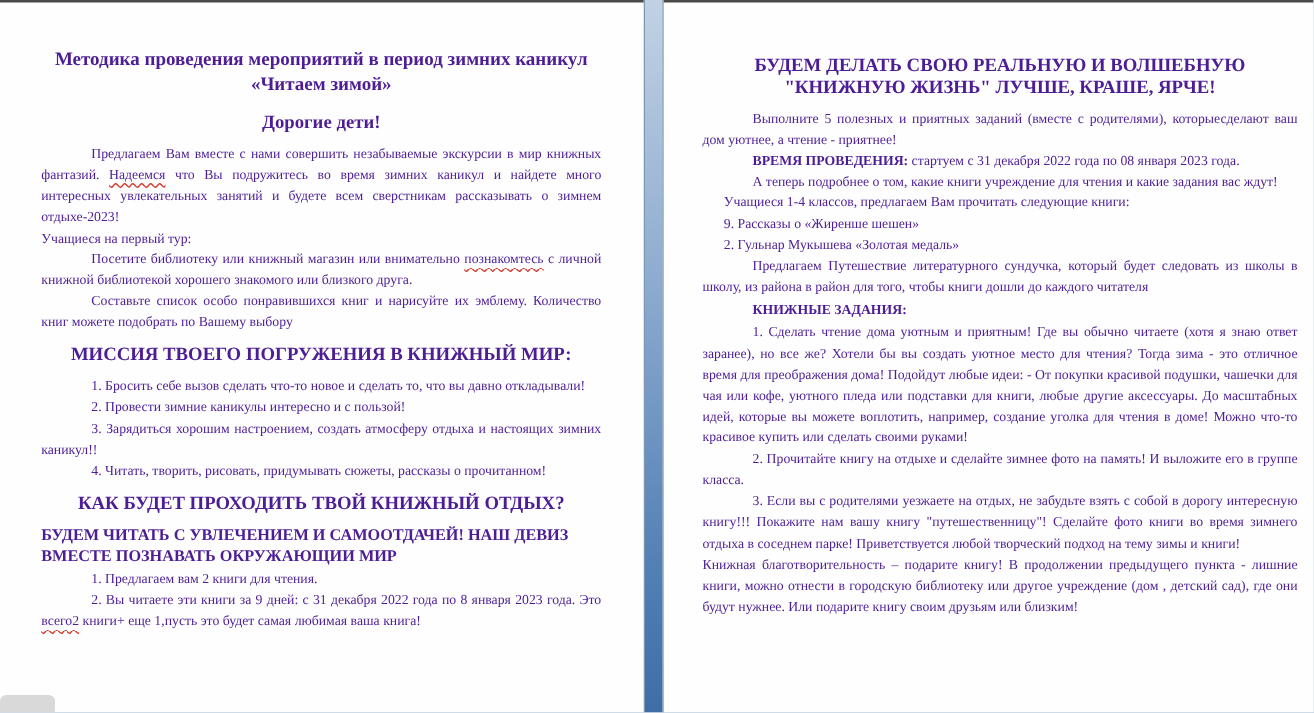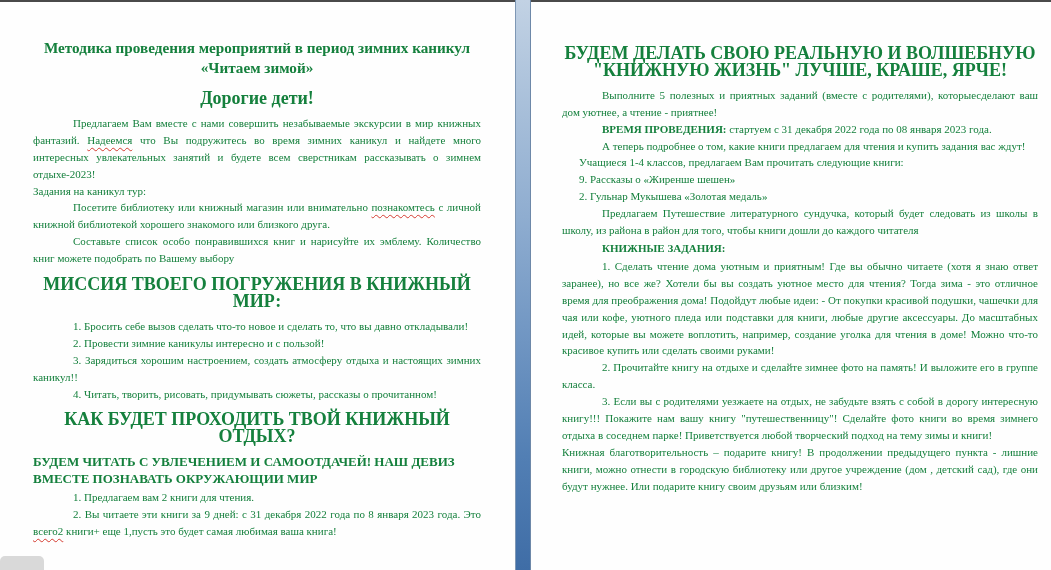--- a/index.html
+++ b/index.html
@@ -2,21 +2,21 @@
 <html><head>
 <meta charset="utf-8">
 <style>
   html,body{margin:0;padding:0;background:#9fb6cf;}
   .screen{
     position:relative;
     width:1051px;height:570px;
     overflow:hidden;
     background:#ffffff;
     font-family:"Liberation Serif","DejaVu Serif",serif;
-    color:#15803d;
+    color:#4c1d95;
   }
   .page{
     position:absolute;top:0;height:570px;
     background:#fefefe;
     border-top:2px solid #4a4a4a;
     box-sizing:border-box;
   }
   .page-left{left:0;width:515px;padding:36px 34px 0 33px;}
   .page-right{left:531px;width:520px;padding:34px 13px 0 31px;}
   .divider{
@@ -26,58 +26,58 @@
     border-right:1px solid #6d88a8;
     box-sizing:border-box;
   }
   .corner-blob{
     position:absolute;left:0px;top:556px;width:44px;height:16px;
     background:#d9d9d9;border-radius:5px 5px 0 0;
   }
   
   p{margin:0;padding:0;font-size:11px;line-height:16.9px;}
   .blk-title{font-weight:bold;text-align:center;font-size:15.2px;line-height:20px;margin-bottom:12px;}
-  .blk-h{font-weight:bold;text-align:center;font-size:18px;margin:9px 0 8px 0;}
+  .blk-h{font-weight:bold;text-align:center;font-size:15px;margin:9px 0 8px 0;}
   .blk-hl{font-weight:bold;text-align:left;text-indent:40px;margin:1px 0;}
   .blk-hfl{font-weight:bold;text-align:left;margin:9px 0 1px 0;font-size:13px;}
   .blk-b{text-align:justify;text-indent:40px;}
   .blk-bf{text-align:justify;}
   .blk-li{margin-left:17px;text-align:left;}
   .sq-red{text-decoration:underline wavy #d43a2f 1px;text-underline-offset:3px;}
 </style>
 </head>
 <body>
 
 <div class="screen">
 
   <div class="page page-left">
       <p class="blk-title">Методика проведения мероприятий в период зимних каникул «Читаем зимой»</p>
       <p class="blk-h">Дорогие дети!</p>
       <p class="blk-b">Предлагаем Вам вместе с нами совершить незабываемые экскурсии в мир книжных фантазий. <span class="sq-red">Надеемся</span> что Вы подружитесь во время зимних каникул и найдете много интересных увлекательных занятий и будете всем сверстникам рассказывать о зимнем отдыхе-2023!</p>
-      <p class="blk-bf">Задания на каникул тур:</p>
+      <p class="blk-bf">Учащиеся на первый тур:</p>
       <p class="blk-b">Посетите библиотеку или книжный магазин или внимательно <span class="sq-red">познакомтесь</span> с личной книжной библиотекой хорошего знакомого или близкого друга.</p>
       <p class="blk-b">Составьте список особо понравившихся книг и нарисуйте их эмблему. Количество книг можете подобрать по Вашему выбору</p>
       <p class="blk-h">МИССИЯ ТВОЕГО ПОГРУЖЕНИЯ В КНИЖНЫЙ МИР:</p>
       <p class="blk-b">1. Бросить себе вызов сделать что-то новое и сделать то, что вы давно откладывали!</p>
       <p class="blk-b">2. Провести зимние каникулы интересно и с пользой!</p>
       <p class="blk-b">3. Зарядиться хорошим настроением, создать атмосферу отдыха и настоящих зимних каникул!!</p>
       <p class="blk-b">4. Читать, творить, рисовать, придумывать сюжеты, рассказы о прочитанном!</p>
       <p class="blk-h">КАК БУДЕТ ПРОХОДИТЬ ТВОЙ КНИЖНЫЙ ОТДЫХ?</p>
       <p class="blk-hfl">БУДЕМ ЧИТАТЬ С УВЛЕЧЕНИЕМ И САМООТДАЧЕЙ! НАШ ДЕВИЗ ВМЕСТЕ ПОЗНАВАТЬ ОКРУЖАЮЩИИ МИР</p>
       <p class="blk-b">1. Предлагаем вам 2 книги для чтения.</p>
       <p class="blk-b">2. Вы читаете эти книги за 9 дней: с 31 декабря 2022 года по 8 января 2023 года. Это <span class="sq-red">всего2</span> книги+ еще 1,пусть это будет самая любимая ваша книга!</p>
     </div>
 
   <div class="divider"></div>
 
   <div class="page page-right">
       <p class="blk-h">БУДЕМ ДЕЛАТЬ СВОЮ РЕАЛЬНУЮ И ВОЛШЕБНУЮ "КНИЖНУЮ ЖИЗНЬ" ЛУЧШЕ, КРАШЕ, ЯРЧЕ!</p>
       <p class="blk-b">Выполните 5 полезных и приятных заданий (вместе с родителями), которыесделают ваш дом уютнее, а чтение - приятнее!</p>
       <p class="blk-b"><b>ВРЕМЯ ПРОВЕДЕНИЯ:</b> стартуем с 31 декабря 2022 года по 08 января 2023 года.</p>
-      <p class="blk-b">А теперь подробнее о том, какие книги предлагаем для чтения и купить задания вас ждут!</p>
+      <p class="blk-b">А теперь подробнее о том, какие книги учреждение для чтения и какие задания вас ждут!</p>
       <p class="blk-li">Учащиеся 1-4 классов, предлагаем Вам прочитать следующие книги:</p>
       <p class="blk-li">9. Рассказы о «Жиренше шешен»</p>
       <p class="blk-li">2. Гульнар Мукышева «Золотая медаль»</p>
       <p class="blk-b">Предлагаем Путешествие литературного сундучка, который будет следовать из школы в школу, из района в район для того, чтобы книги дошли до каждого читателя</p>
       <p class="blk-hl">КНИЖНЫЕ ЗАДАНИЯ:</p>
       <p class="blk-b">1. Сделать чтение дома уютным и приятным! Где вы обычно читаете (хотя я знаю ответ заранее), но все же? Хотели бы вы создать уютное место для чтения? Тогда зима - это отличное время для преображения дома! Подойдут любые идеи: - От покупки красивой подушки, чашечки для чая или кофе, уютного пледа или подставки для книги, любые другие аксессуары. До масштабных идей, которые вы можете воплотить, например, создание уголка для чтения в доме! Можно что-то красивое купить или сделать своими руками!</p>
       <p class="blk-b">2. Прочитайте книгу на отдыхе и сделайте зимнее фото на память! И выложите его в группе класса.</p>
       <p class="blk-b">3. Если вы с родителями уезжаете на отдых, не забудьте взять с собой в дорогу интересную книгу!!! Покажите нам вашу книгу "путешественницу"! Сделайте фото книги во время зимнего отдыха в соседнем парке! Приветствуется любой творческий подход на тему зимы и книги!</p>
       <p class="blk-bf">Книжная благотворительность – подарите книгу! В продолжении предыдущего пункта - лишние книги, можно отнести в городскую библиотеку или другое учреждение (дом , детский сад), где они будут нужнее. Или подарите книгу своим друзьям или близким!</p>
     </div>

